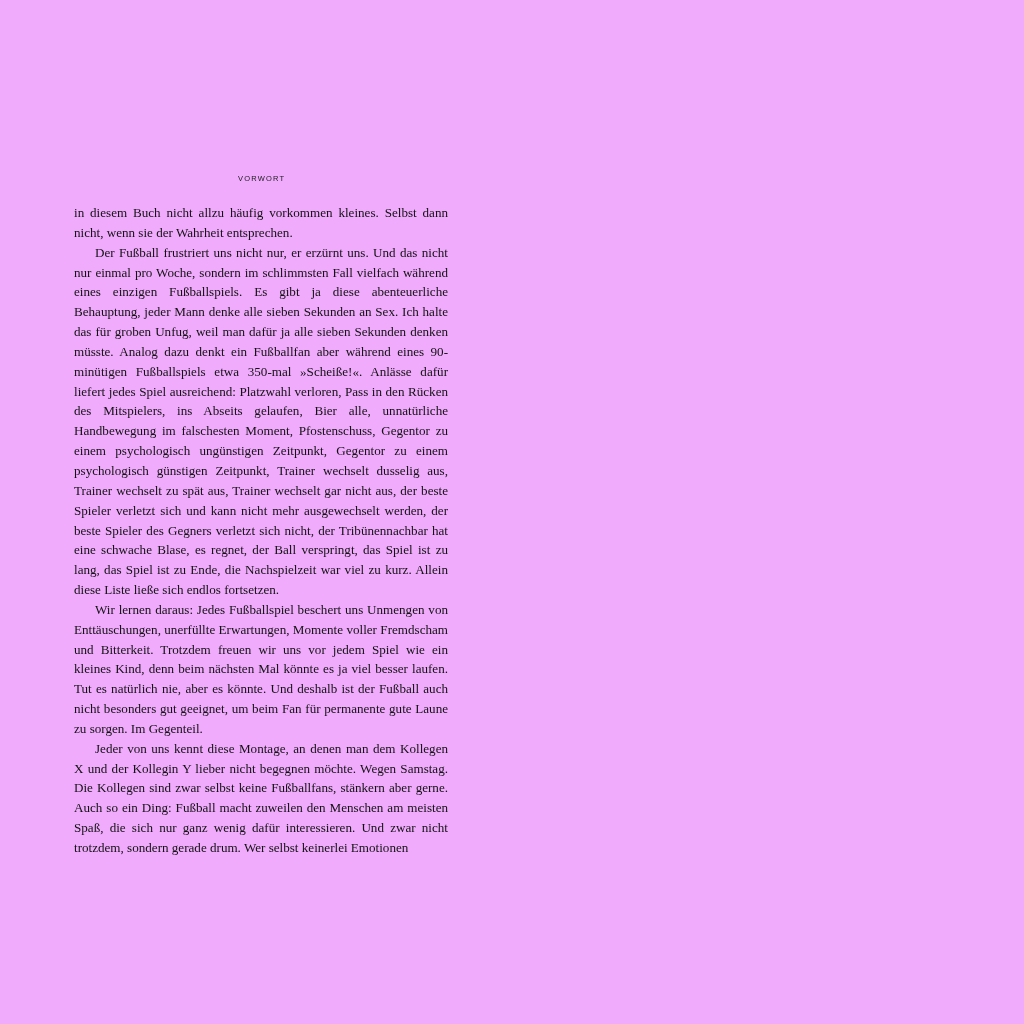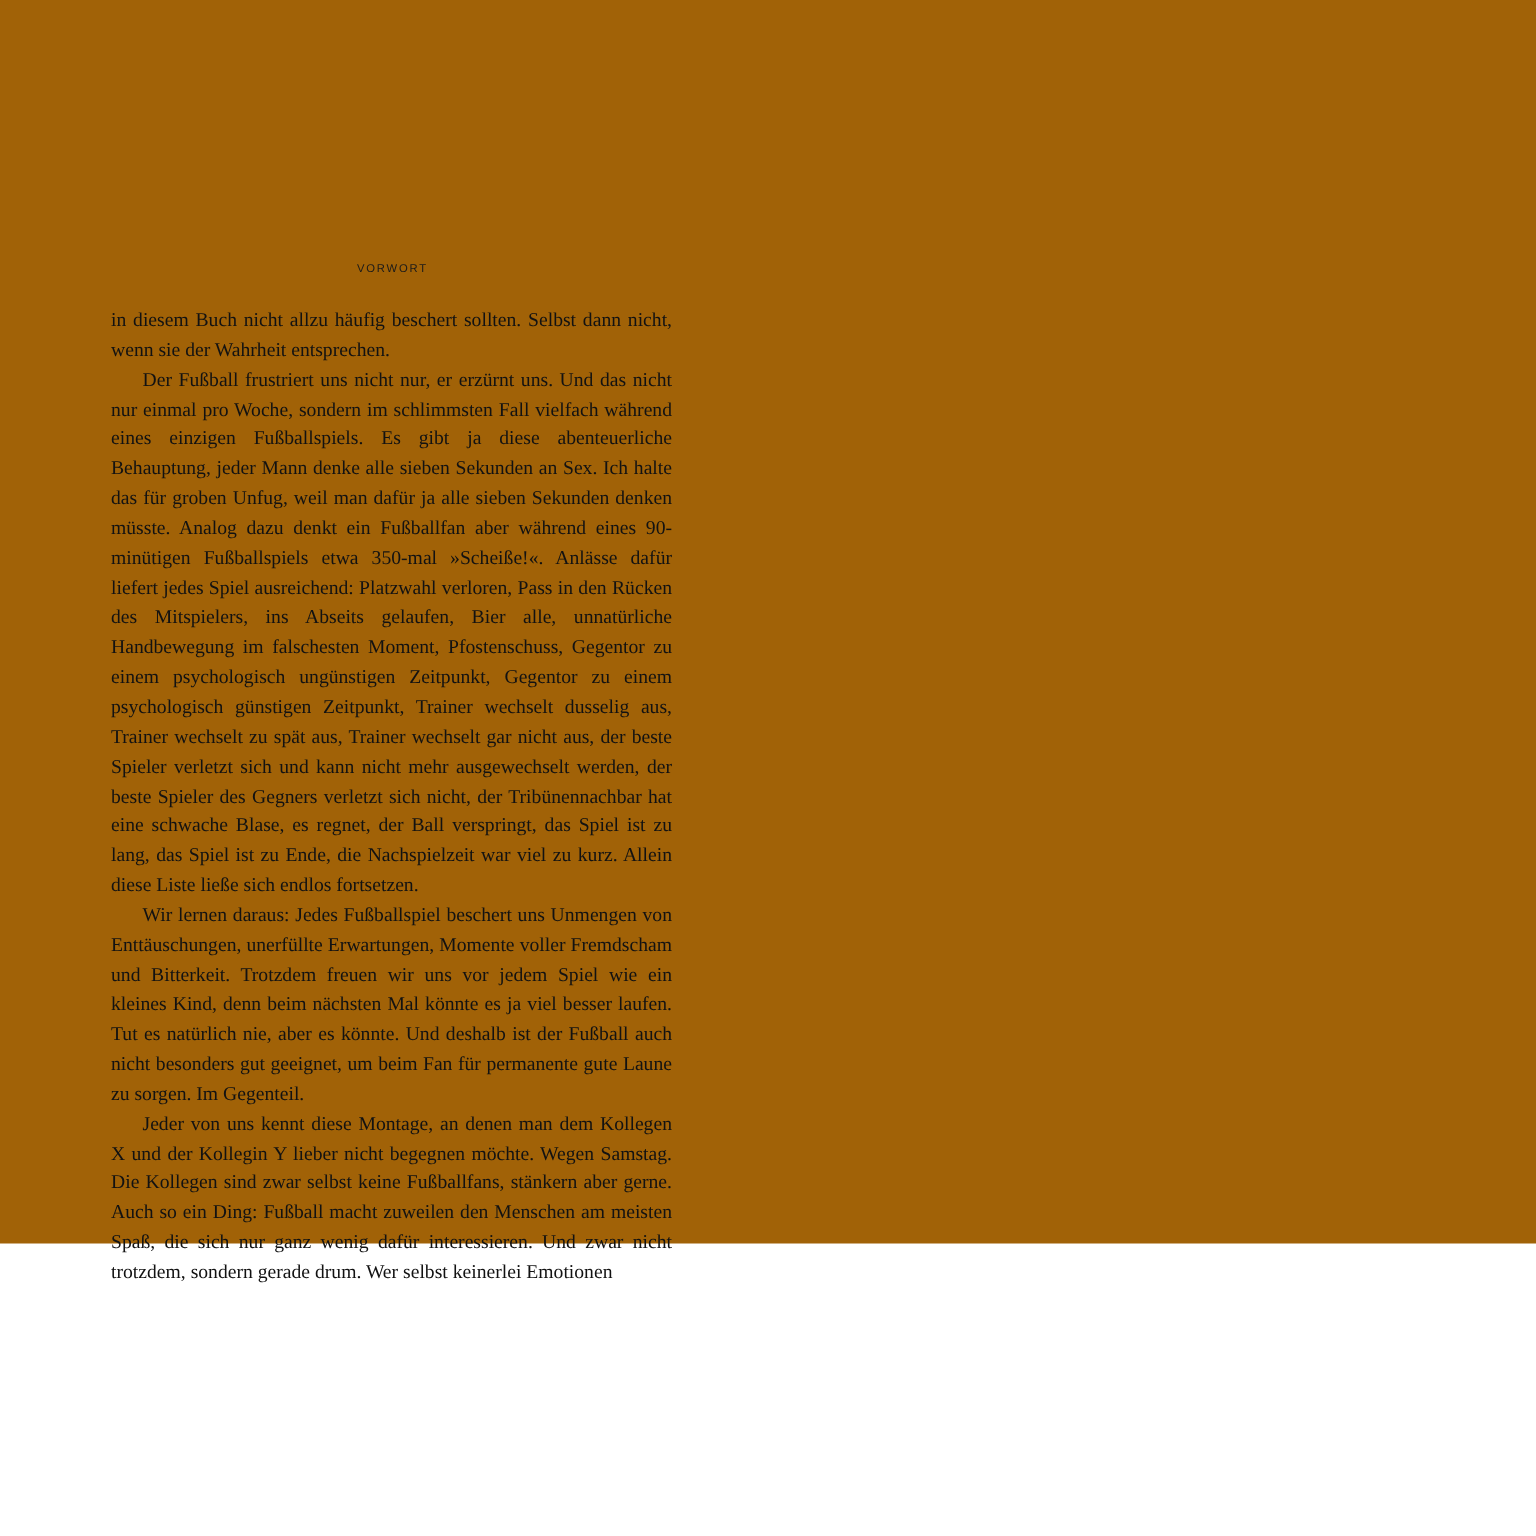--- a/index.html
+++ b/index.html
@@ -10,22 +10,22 @@
   body {
     width: 1024px;
     height: 1024px;
     font-family: "Liberation Serif", serif;
     color: #111111;
     overflow: hidden;
   }
   .page {
     position: relative;
     width: 1024px;
-    height: 829px;
-    background: #a16207;
+    height: 1024px;
+    background: #f0abfc;
   }
   .spread {
     position: absolute;
     left: 0;
     top: 0;
     width: 1024px;
     height: 1024px;
     display: flex;
     flex-direction: row;
   }
@@ -77,21 +77,21 @@
 </style>
 </head>
 <body>
 
 <div class="page">
   <div class="spread">
 
     <div class="leaf leaf-left">
       <div class="running-head running-head-left">VORWORT</div>
       <div class="textblock left">
-        <p>in diesem Buch nicht allzu häufig beschert sollten. Selbst dann nicht, wenn sie der Wahrheit entsprechen.</p>
+        <p>in diesem Buch nicht allzu häufig vorkommen kleines. Selbst dann nicht, wenn sie der Wahrheit entsprechen.</p>
         <p class="indent">Der Fußball frustriert uns nicht nur, er erzürnt uns. Und das nicht nur einmal pro Woche, sondern im schlimmsten Fall vielfach während eines einzigen Fußballspiels. Es gibt ja diese abenteuerliche Behauptung, jeder Mann denke alle sieben Sekunden an Sex. Ich halte das für groben Unfug, weil man dafür ja alle sieben Sekunden denken müsste. Analog dazu denkt ein Fußballfan aber während eines 90-minütigen Fußballspiels etwa 350-mal »Scheiße!«. Anlässe dafür liefert jedes Spiel ausreichend: Platzwahl verloren, Pass in den Rücken des Mitspielers, ins Abseits gelaufen, Bier alle, unnatürliche Handbewegung im falschesten Moment, Pfostenschuss, Gegentor zu einem psychologisch ungünstigen Zeitpunkt, Gegentor zu einem psychologisch günstigen Zeitpunkt, Trainer wechselt dusselig aus, Trainer wechselt zu spät aus, Trainer wechselt gar nicht aus, der beste Spieler verletzt sich und kann nicht mehr ausgewechselt werden, der beste Spieler des Gegners verletzt sich nicht, der Tribünennachbar hat eine schwache Blase, es regnet, der Ball verspringt, das Spiel ist zu lang, das Spiel ist zu Ende, die Nachspielzeit war viel zu kurz. Allein diese Liste ließe sich endlos fortsetzen.</p>
         <p class="indent">Wir lernen daraus: Jedes Fußballspiel beschert uns Unmengen von Enttäuschungen, unerfüllte Erwartungen, Momente voller Fremdscham und Bitterkeit. Trotzdem freuen wir uns vor jedem Spiel wie ein kleines Kind, denn beim nächsten Mal könnte es ja viel besser laufen. Tut es natürlich nie, aber es könnte. Und deshalb ist der Fußball auch nicht besonders gut geeignet, um beim Fan für permanente gute Laune zu sorgen. Im Gegenteil.</p>
         <p class="indent">Jeder von uns kennt diese Montage, an denen man dem Kollegen X und der Kollegin Y lieber nicht begegnen möchte. Wegen Samstag. Die Kollegen sind zwar selbst keine Fußballfans, stänkern aber gerne. Auch so ein Ding: Fußball macht zuweilen den Menschen am meisten Spaß, die sich nur ganz wenig dafür interessieren. Und zwar nicht trotzdem, sondern gerade drum. Wer selbst keinerlei Emotionen</p>
       </div>
     </div>
 
     <div class="leaf leaf-right">
       
       
     </div>

